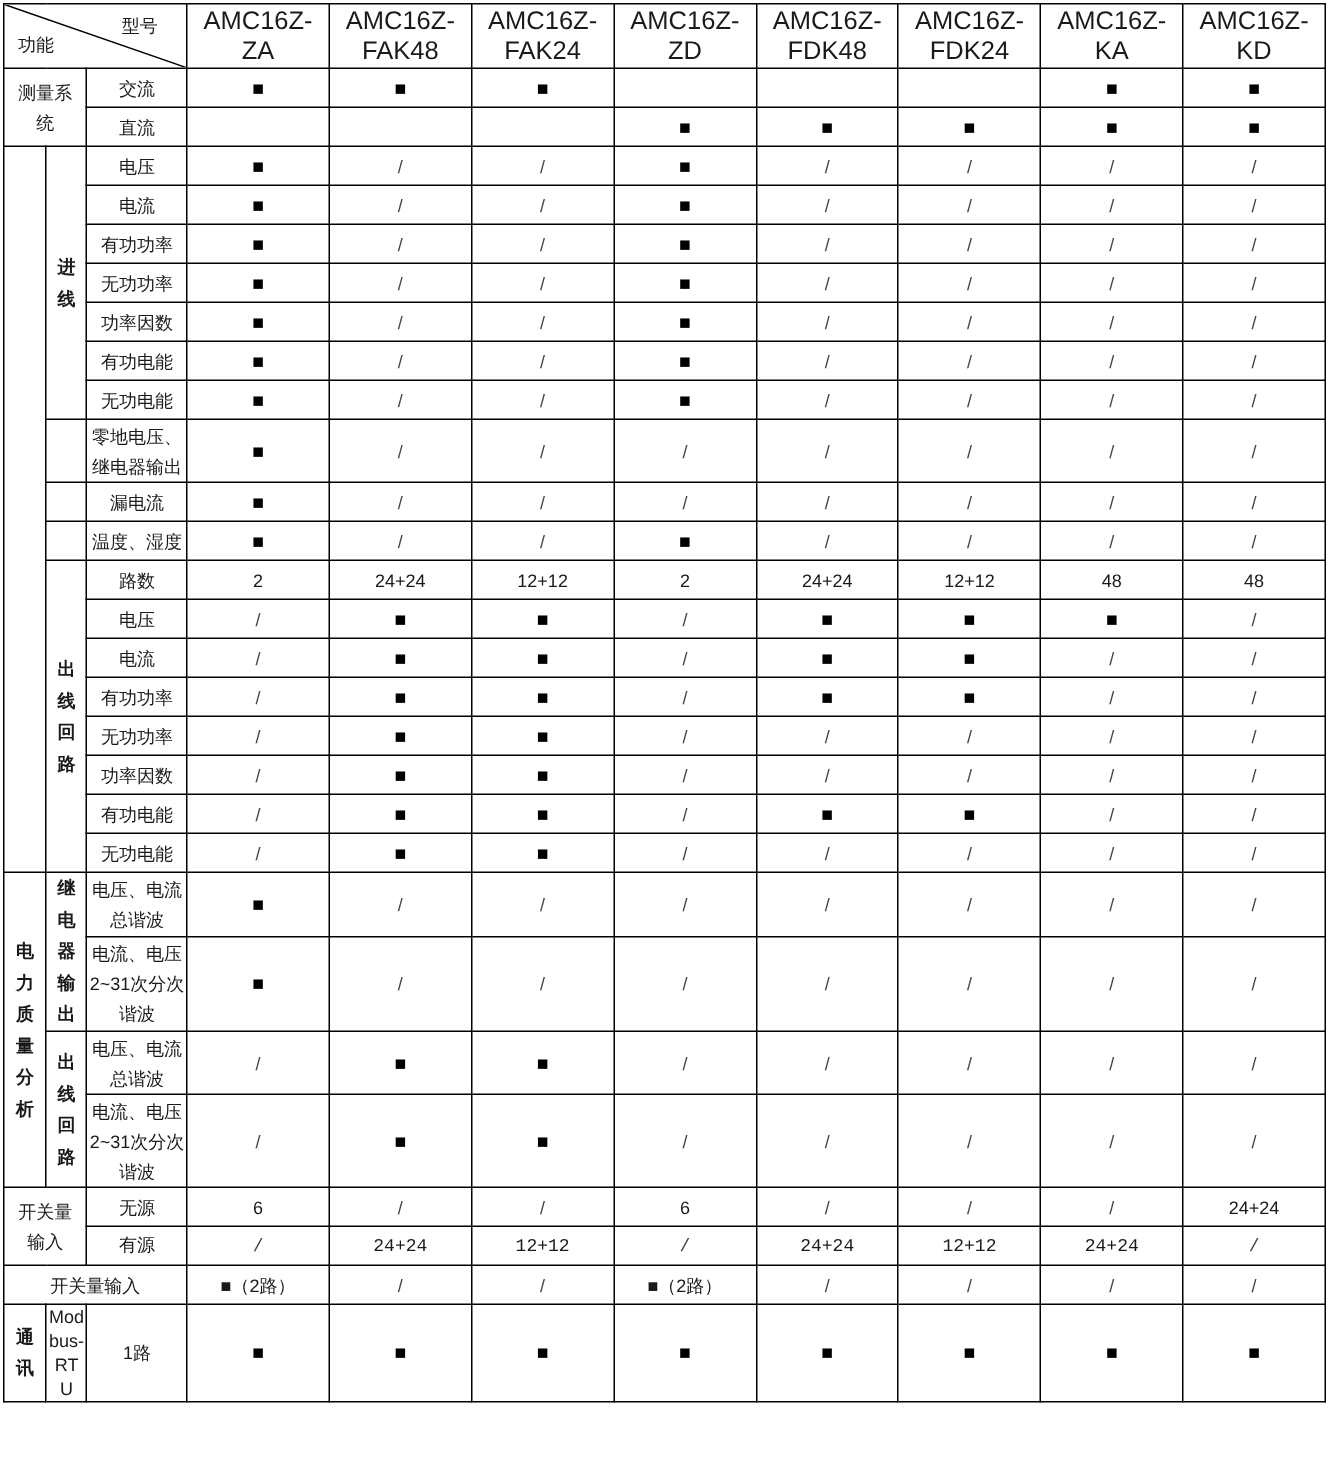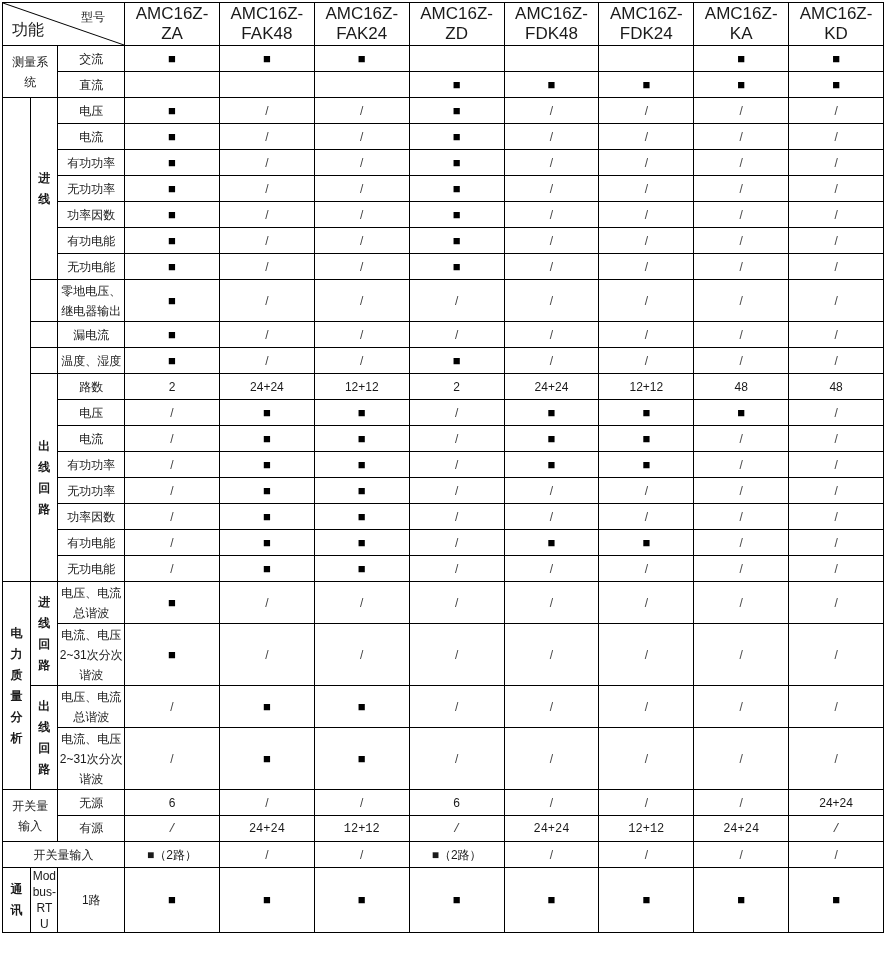--- a/index.html
+++ b/index.html
@@ -16,21 +16,21 @@
     text-align:center;vertical-align:middle;
     font-size:12px;font-weight:normal;
     padding:0;overflow:hidden;line-height:20px;
   }
   tr.rhead{height:43px;}
   th{font-size:17px;letter-spacing:0;}
   
   td.corner{position:relative;padding:0;margin-left:22px;}
   td.corner svg{position:absolute;left:0;top:0;width:100%;height:100%;display:block;}
   td.corner .ctr{position:absolute;top:4px;right:19px;font-size:12px;}
-  td.corner .cbl{position:absolute;bottom:5px;left:9px;font-size:16px;}
+  td.corner .cbl{position:absolute;bottom:5px;left:9px;font-size:12px;}
   
   td.c{word-break:break-all;padding:0 1px;line-height:20px;}
   td.wrap{word-break:break-all;padding:0 6px;line-height:20px;}
   td.en{word-break:break-all;padding:0 1px;line-height:16px;font-size:12px;}
   td.v{padding:0;font-weight:bold;}
   td.v .vt{display:inline-block;width:1.08em;word-break:break-all;line-height:21px;vertical-align:middle;}
   
   td.val{font-size:12px;}
   td.sq{font-size:13px;color:#000;}
   td.slash{color:#444;}
@@ -296,21 +296,21 @@
           <td class="val sq">■</td>
           <td class="val sq">■</td>
           <td class="val slash">/</td>
           <td class="val slash">/</td>
           <td class="val slash">/</td>
           <td class="val slash">/</td>
           <td class="val slash">/</td>
         </tr>
         <tr style="height: 42px;">
           <td class="v" rowspan="4"><span class="vt">电力质量分析</span></td>
-          <td class="v" rowspan="2"><span class="vt">进线回路</span></td>
+          <td class="v" rowspan="2"><span class="vt">继电器输出</span></td>
           <td class="c">电压、电流总谐波</td>
           <td class="val sq">■</td>
           <td class="val slash">/</td>
           <td class="val slash">/</td>
           <td class="val slash">/</td>
           <td class="val slash">/</td>
           <td class="val slash">/</td>
           <td class="val slash">/</td>
           <td class="val slash">/</td>
         </tr>

